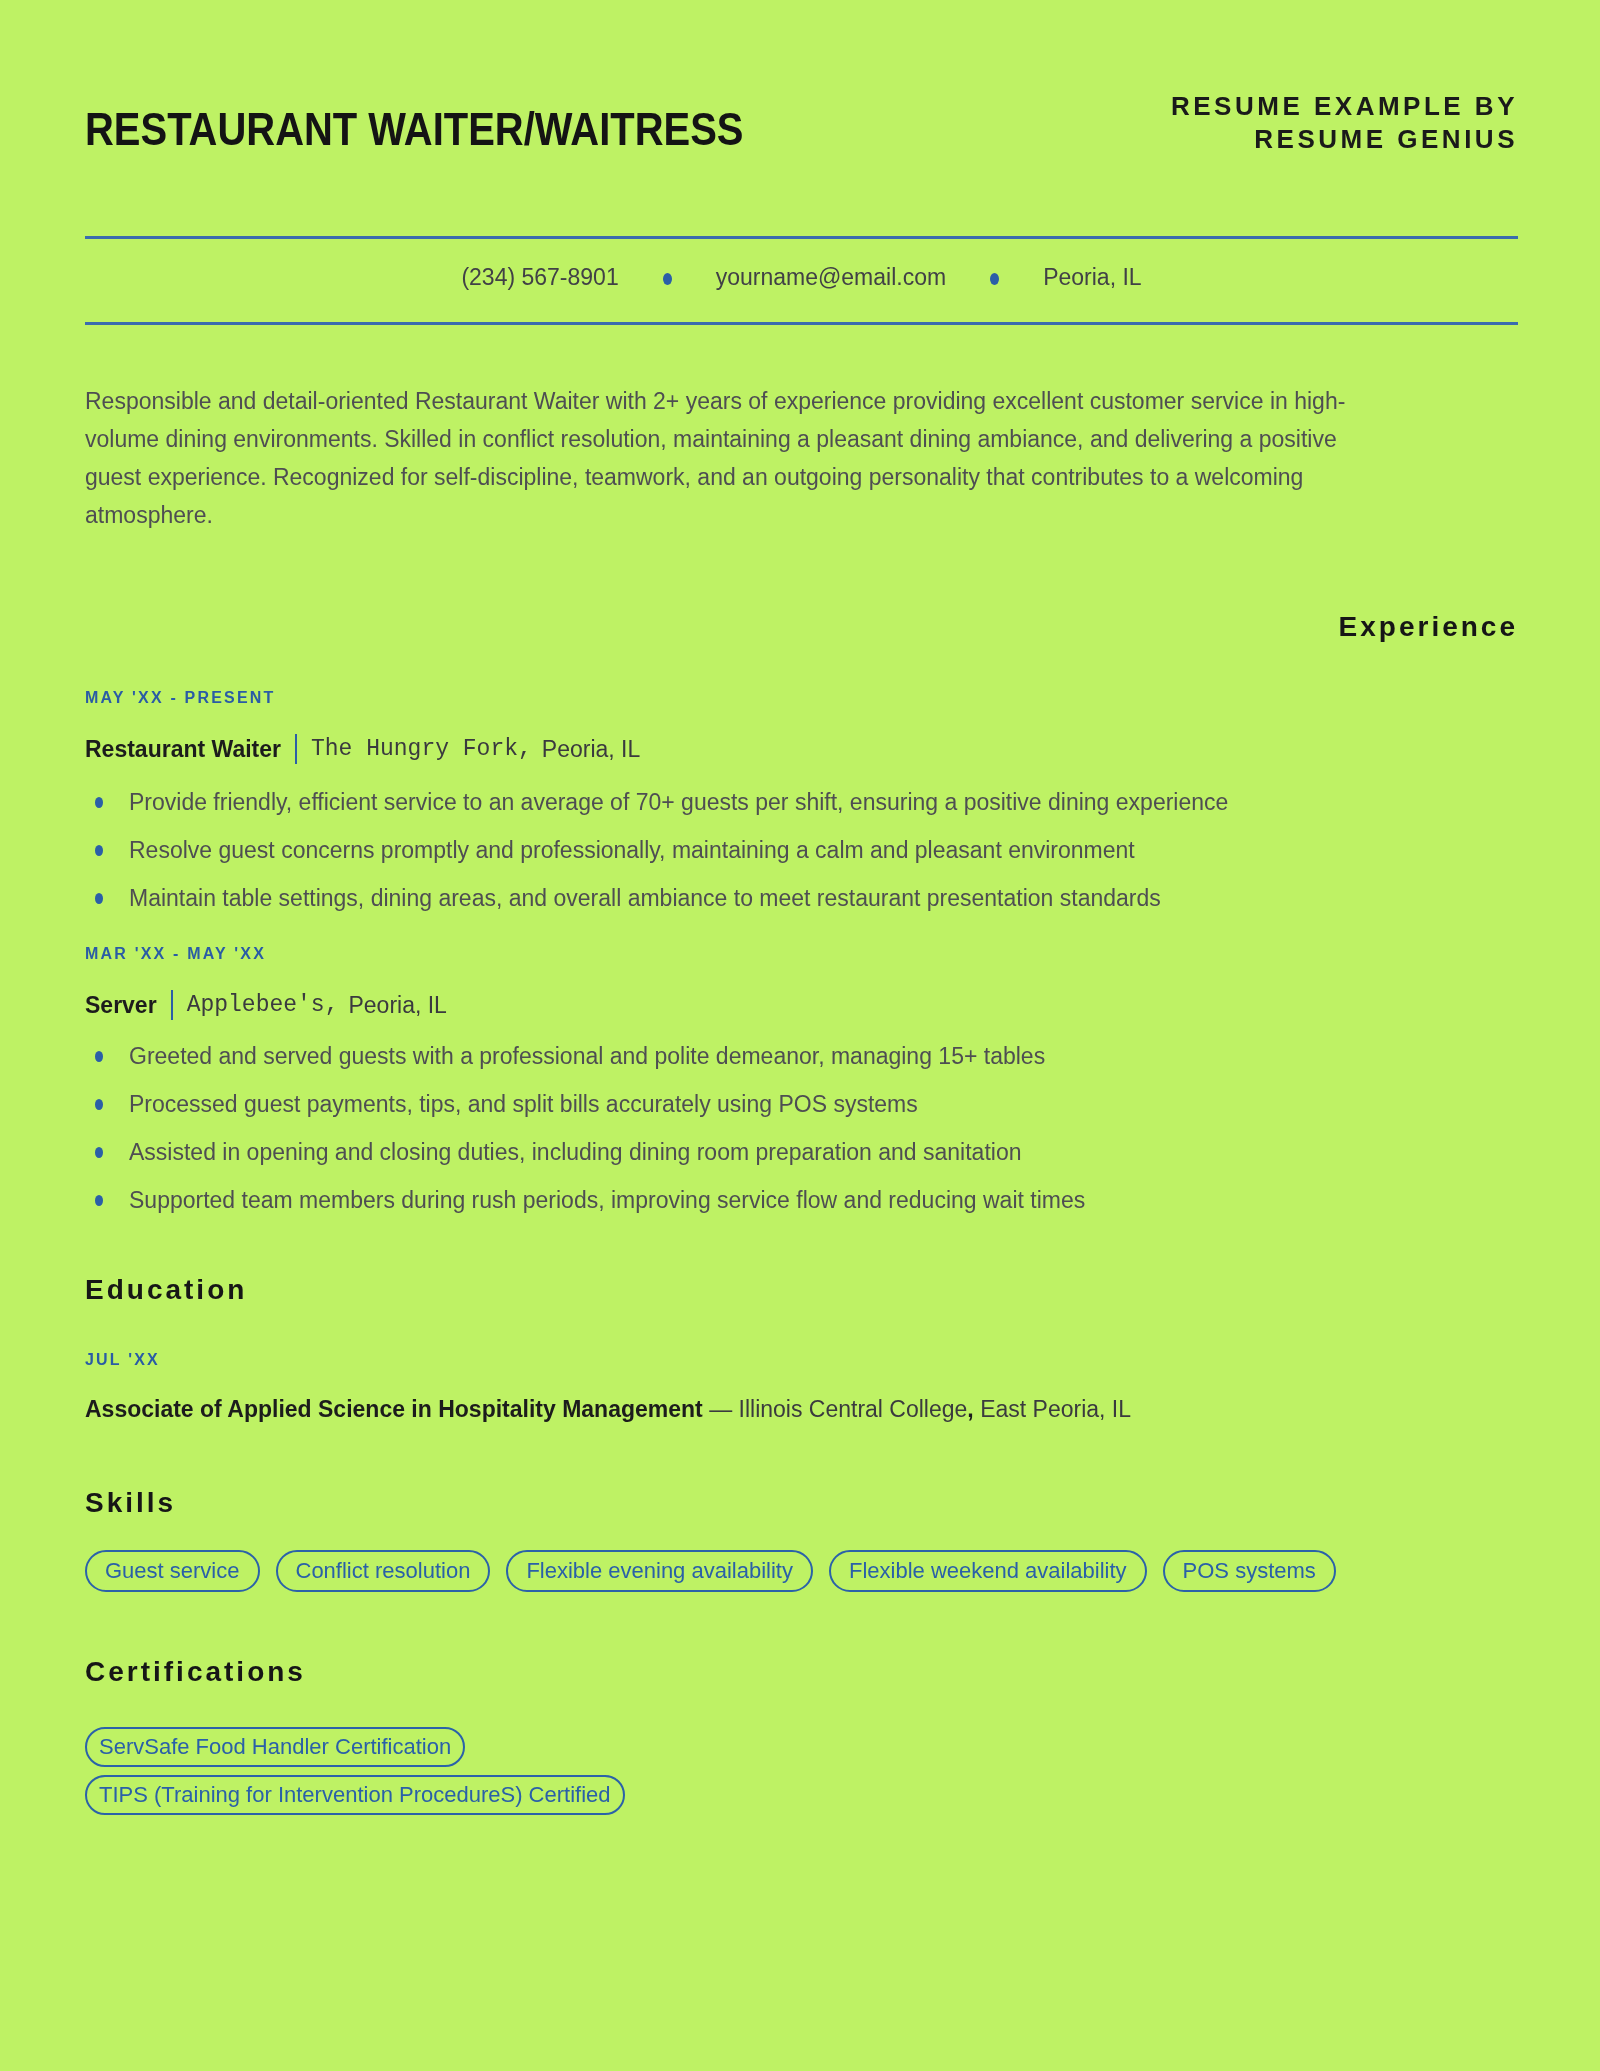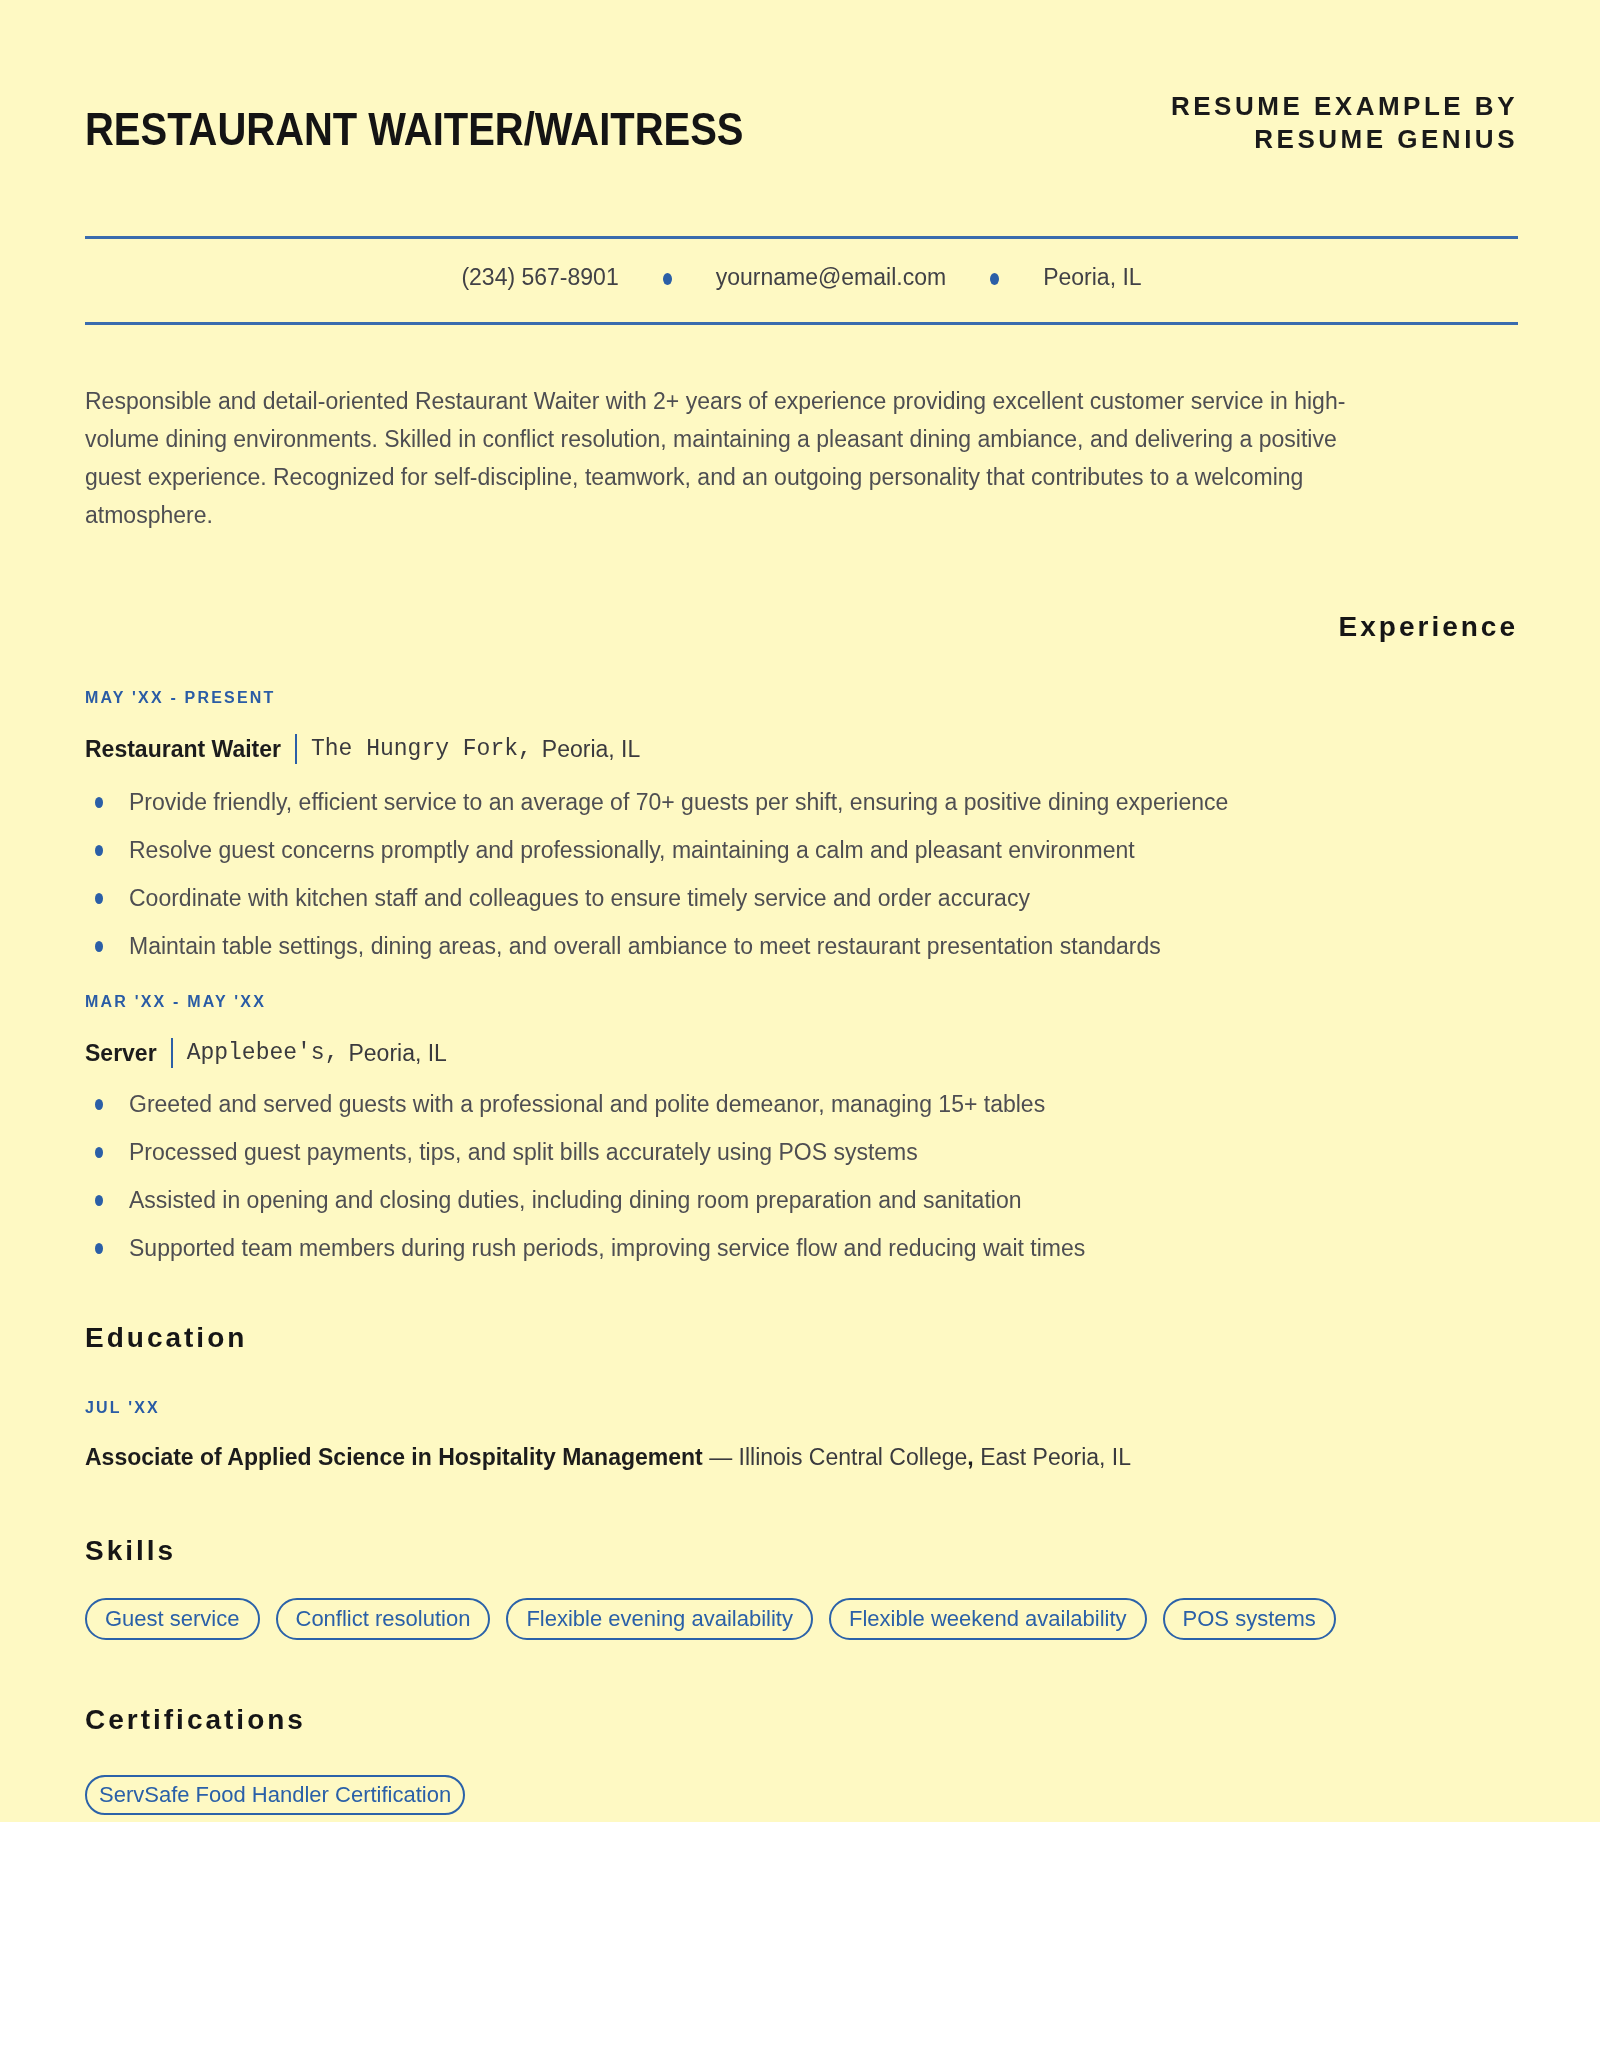--- a/index.html
+++ b/index.html
@@ -4,22 +4,22 @@
 <style>
   * { margin: 0; padding: 0; box-sizing: border-box; }
   html, body { background: #ffffff; }
   body {
     font-family: "Liberation Sans", sans-serif;
     color: #4e4e52;
   }
   .page {
     position: relative;
     width: 1600px;
-    height: 1822px;
-    background: #fef9c3;
+    height: 2071px;
+    background: #bef264;
     padding: 0 82px 0 85px;
     overflow: hidden;
   }
 
   
   .header {
     margin-top: 90px;
     display: flex;
     justify-content: space-between;
     align-items: flex-end;
@@ -224,24 +224,20 @@
       <div class="bullet-row">
         <span class="b-dot"></span>
         <span class="b-text">Provide friendly, efficient service to an average of 70+ guests per shift, ensuring a positive dining experience</span>
       </div>
       <div class="bullet-row">
         <span class="b-dot"></span>
         <span class="b-text">Resolve guest concerns promptly and professionally, maintaining a calm and pleasant environment</span>
       </div>
       <div class="bullet-row">
         <span class="b-dot"></span>
-        <span class="b-text">Coordinate with kitchen staff and colleagues to ensure timely service and order accuracy</span>
-      </div>
-      <div class="bullet-row">
-        <span class="b-dot"></span>
         <span class="b-text">Maintain table settings, dining areas, and overall ambiance to meet restaurant presentation standards</span>
       </div>
     </div>
   </div>
 
   <div class="job">
     <div class="job-dates dates-2">MAR 'XX - MAY 'XX</div>
     <div class="job-line">
       <span class="job-title">Server</span>
       <span class="v-sep"></span>

